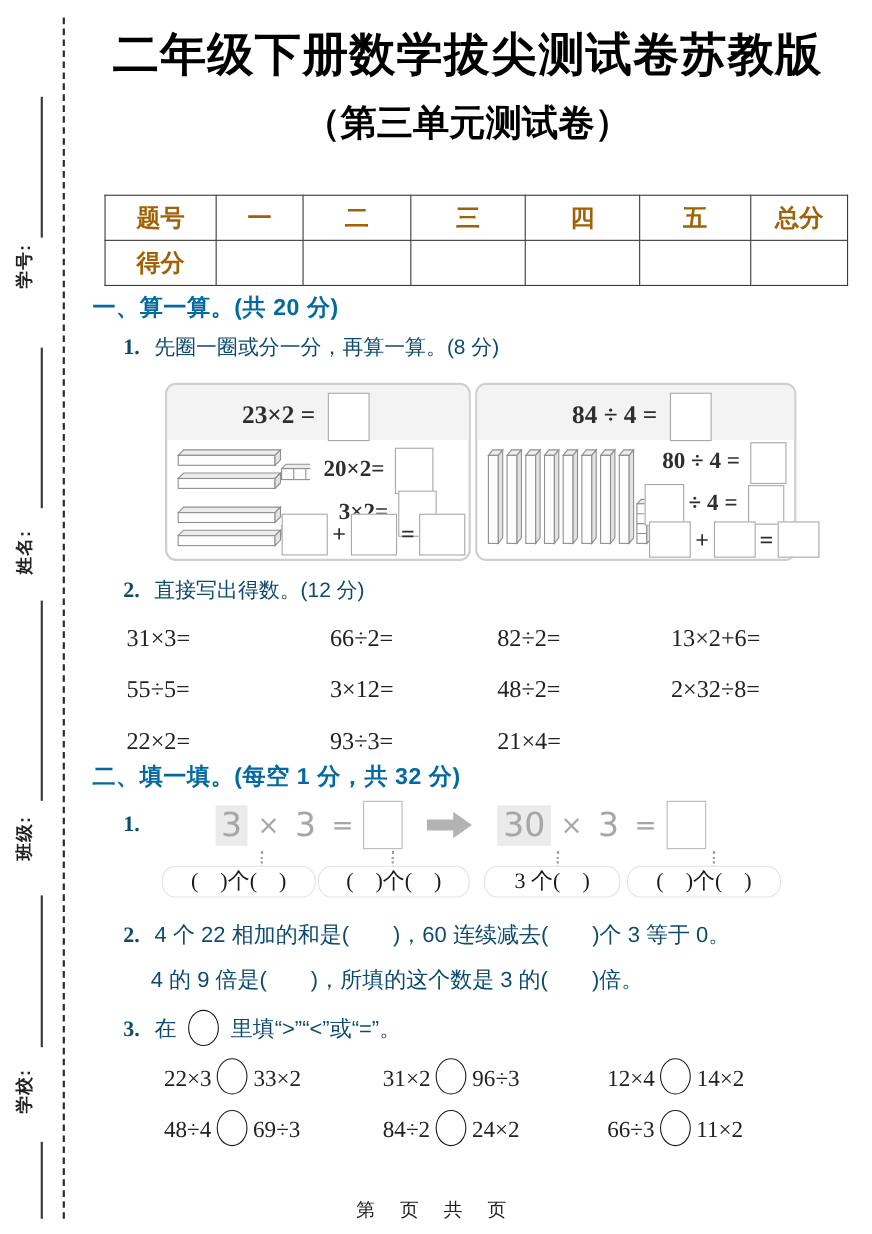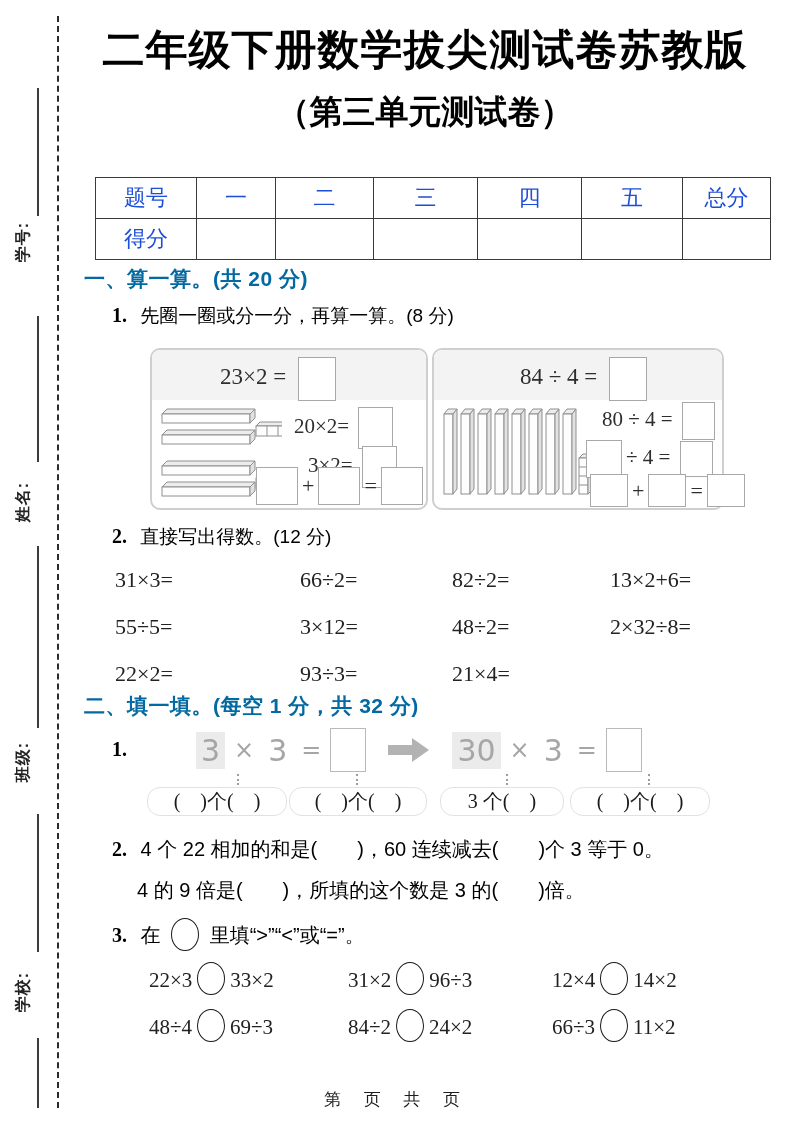--- a/index.html
+++ b/index.html
@@ -15,28 +15,28 @@
   
   .title{position:absolute;top:22px;left:70px;width:710px;text-align:center;
          font-size:42px;font-weight:900;letter-spacing:1px;color:#000;}
   .subtitle{position:absolute;top:90px;left:70px;width:710px;text-align:center;
             font-size:33px;font-weight:900;color:#000;}
   .info{position:absolute;top:151px;right:30px;font-size:17px;font-weight:700;color:#111;}
 
   
   .stable{position:absolute;top:177px;left:95px;border-collapse:collapse;}
   .stable td{border:1.6px solid #3a3a3a;height:40px;text-align:center;
-             font-size:22px;font-weight:400;color:#1d4ed8;padding:0;}
+             font-size:22px;font-weight:700;color:#a16207;padding:0;}
 
   .sec-head{position:absolute;font-size:21px;font-weight:800;color:#0369a1;letter-spacing:0.5px;}
-  .qline{position:absolute;font-size:19px;color:#000000;}
+  .qline{position:absolute;font-size:19px;color:#0c4a6e;}
   .qno{font-family:"Liberation Serif",serif;font-weight:700;font-size:20px;margin-right:8px;}
 
   
-  .pbox{position:absolute;top:348px;height:158px;border:2px solid #cfcfcf;border-radius:10px;background:#fff;}
+  .pbox{position:absolute;top:348px;height:158px;border:2px solid #cfcfcf;border-radius:10px;background:#fff;font-weight:bold;}
   .pband{position:absolute;top:0;left:0;right:0;height:50px;background:#f3f3f3;border-radius:8px 8px 0 0;}
   .ab{display:inline-block;background:#fff;border:1.6px solid #a8a8a8;vertical-align:middle;}
   .peq{position:absolute;font-family:"Liberation Serif",serif;font-size:23px;color:#2e2e2e;white-space:nowrap;}
   .psub{position:absolute;font-family:"Liberation Serif",serif;font-size:21px;color:#2e2e2e;white-space:nowrap;}
   .pop{font-family:"Liberation Serif",serif;font-size:22px;color:#2e2e2e;margin:0 4px;vertical-align:middle;}
 
   
   .mgrid{position:absolute;top:556px;left:115px;display:grid;
          grid-template-columns:185px 152px 158px 150px;grid-auto-rows:47px;
          font-family:"Liberation Serif",serif;font-size:22px;color:#222;align-items:center;}

